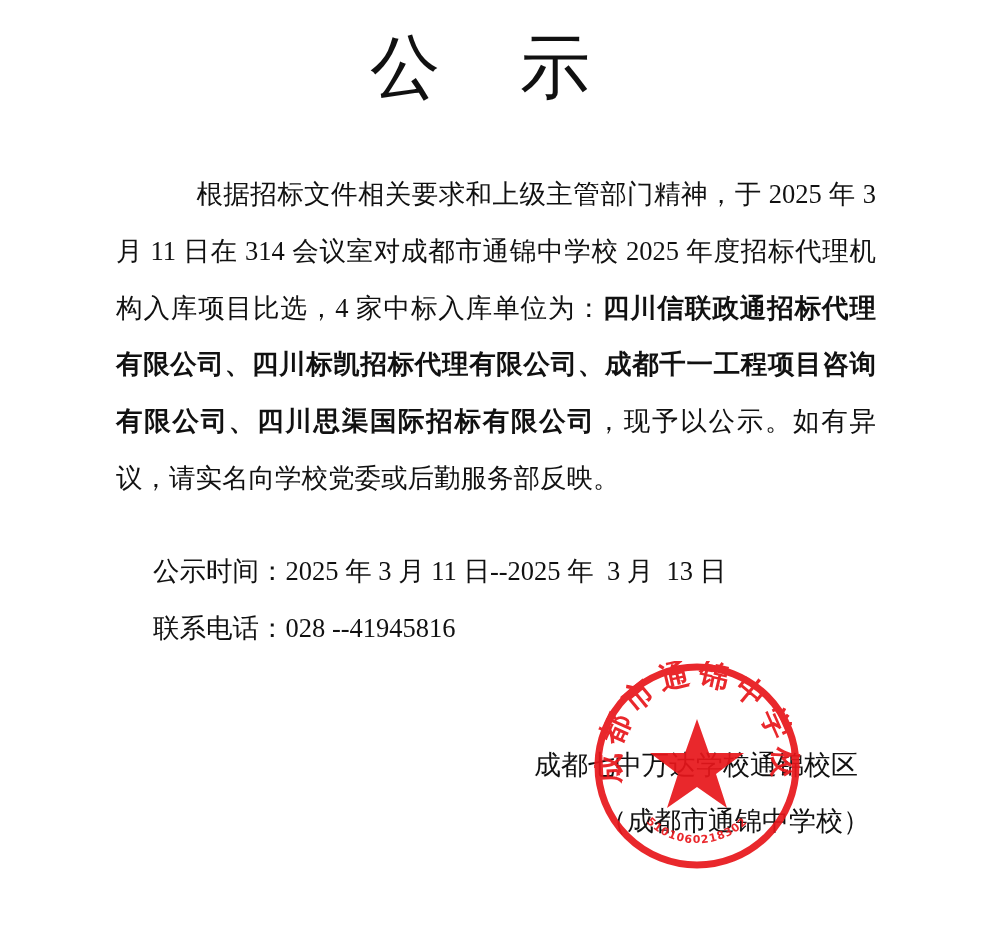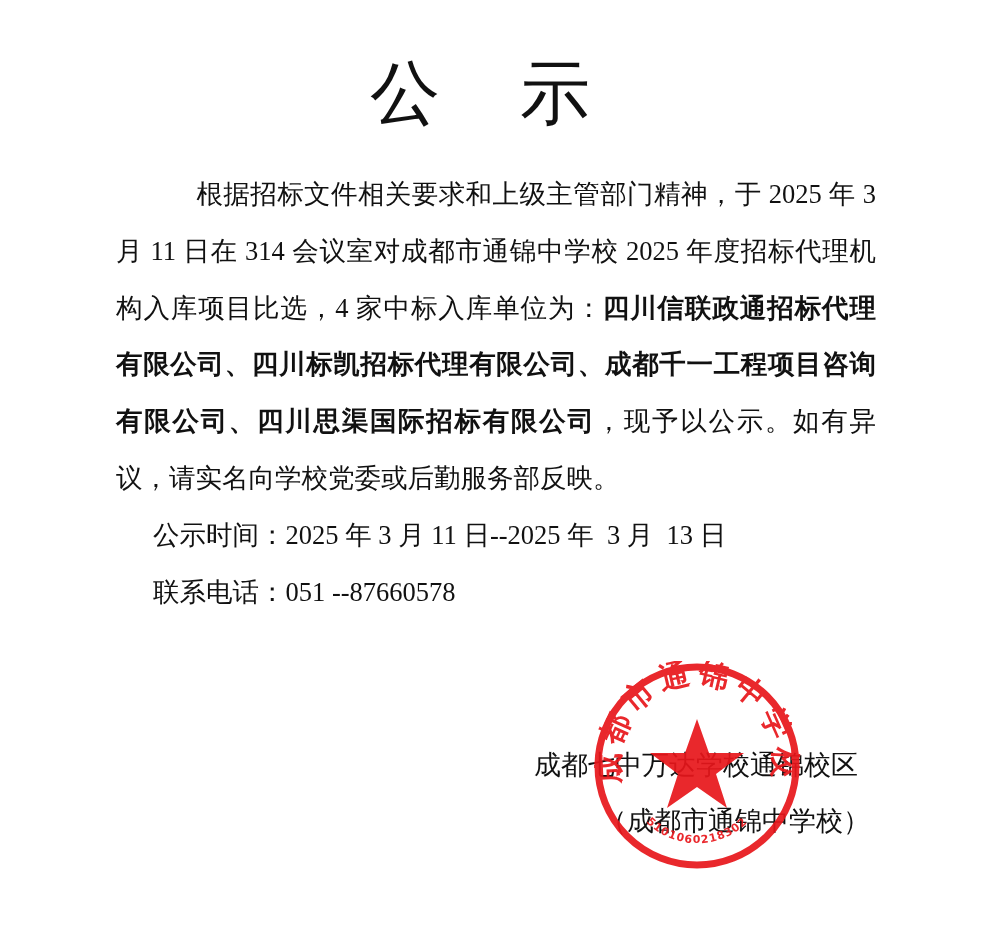--- a/index.html
+++ b/index.html
@@ -1,37 +1,37 @@
 <!DOCTYPE html>
 <html><head>
 <meta charset="utf-8">
 <style>
   html, body { margin: 0; padding: 0; background: #ffffff; }
   body { width: 1000px; height: 929px; position: relative; overflow: hidden;
          font-family: "Liberation Serif", "DejaVu Serif", serif; color: #111; }
   .title { position: absolute; left: 0; width: 960px; top: 22px; text-align: center;
            font-size: 70px; line-height: 90px; letter-spacing: 80px; padding-left: 80px;
-           box-sizing: border-box; font-family: "DejaVu Serif", serif; margin-top: 26px; }
+           box-sizing: border-box; font-family: "DejaVu Serif", serif; }
   .para { position: absolute; left: 116px; width: 760px; top: 166px;
           font-size: 26.5px; line-height: 56.8px; text-align: justify; text-align-last: left; }
   .para .indent { display: inline-block; width: 80px; }
   .para b { font-weight: bold; }
-  .line { position: absolute; left: 153px; font-size: 26.5px; line-height: 40px; white-space: pre; }
+  .line { position: absolute; left: 153px; font-size: 26.5px; line-height: 40px; white-space: pre; margin-top: 36px; }
   .sig { position: absolute; right: 142px; font-size: 27px; line-height: 40px; white-space: pre; text-align: right; }
   .seal { position: absolute; left: 592px; top: 661px; width: 210px; height: 210px; pointer-events: none; }
 </style>
 </head>
 <body>
 
 <div class="title">公示</div>
 
 <div class="para"><span class="indent"></span><span>根据招标文件相关要求和上级主管部门精神，于 2025 年 3 月  11 日在 314 会议室对成都市通锦中学校 2025 年度招标代理机构入库项目比选，4 家中标入库单位为：</span><b>四川信联政通招标代理有限公司、四川标凯招标代理有限公司、成都千一工程项目咨询有限公司、四川思渠国际招标有限公司</b><span>，现予以公示。如有异议，请实名向学校党委或后勤服务部反映。</span></div>
 
 <div class="line" style="top:515px">公示时间：2025 年 3 月 11 日--2025 年  3 月  13 日</div>
-<div class="line" style="top:572px">联系电话：051 --87660578</div>
+<div class="line" style="top:572px">联系电话：028 --41945816</div>
 
 <div class="sig" style="top:745px">成都七中万达学校通锦校区</div>
 <div class="sig" style="top:801px; right:130px">（成都市通锦中学校）</div>
 
 <svg class="seal" viewBox="0 0 210 210" xmlns="http://www.w3.org/2000/svg">
   <defs>
     <path id="sealArc" d="M 35 135 A 78 78 0 1 1 175 135"></path>
     <path id="codeArc" d="M 45 150 A 72 72 0 0 0 165 150"></path>
   </defs>
   <g opacity="0.92" fill="#e8161b" stroke="none">

